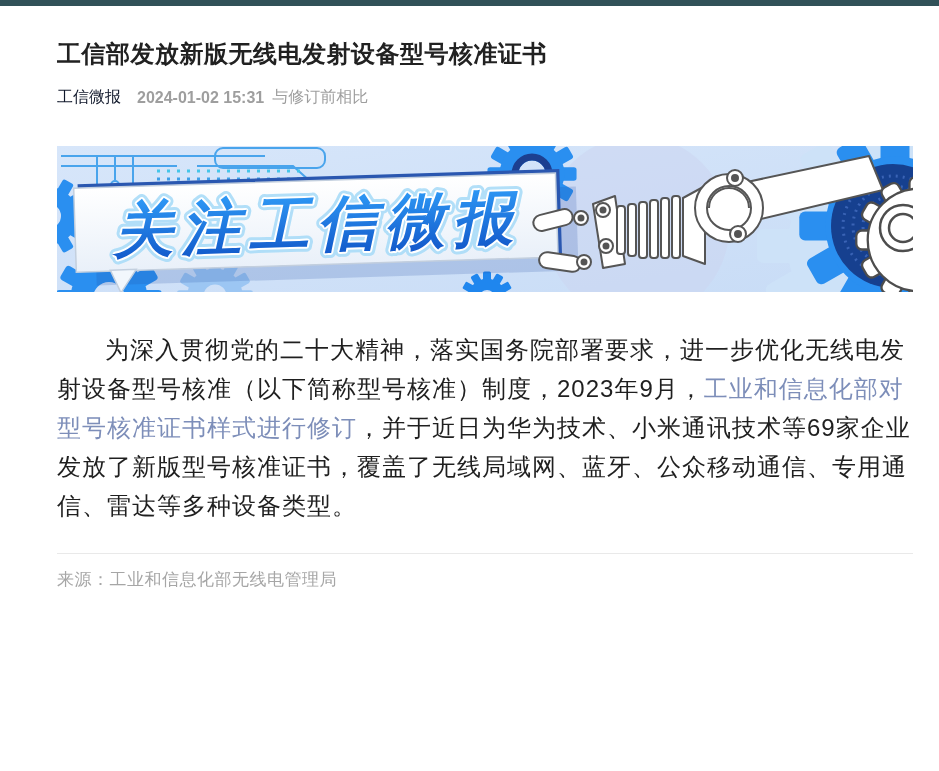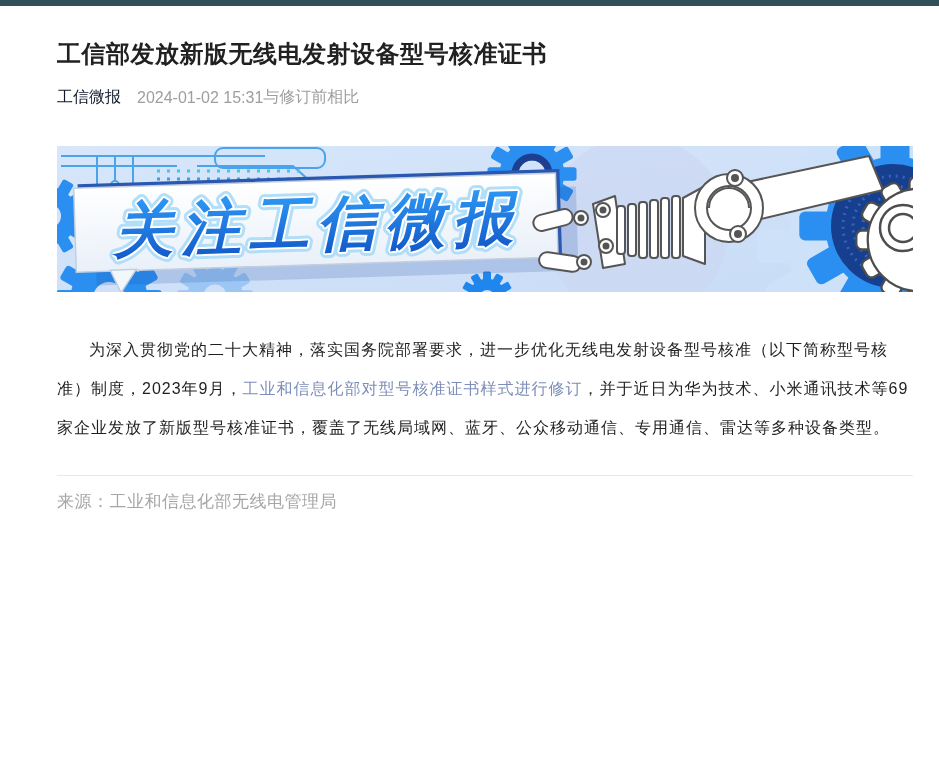--- a/index.html
+++ b/index.html
@@ -2,24 +2,24 @@
 <html><head>
 <meta charset="utf-8">
 <style>
   html,body{margin:0;padding:0;background:#ffffff;}
   body{width:939px;font-family:"Liberation Sans","DejaVu Sans",sans-serif;color:#1f1f1f;}
   .top-bar{height:6px;background:#315158;}
   .container{width:856px;margin-left:57px;}
   .article-title{margin:31px 0 0;font-size:24px;line-height:34px;font-weight:700;color:#212121;letter-spacing:0.5px;font-family:Liberation Serif, serif;}
   .meta-row{margin-top:16px;font-size:16px;color:#9e9e9e;display:flex;align-items:center;}
   .meta-account{color:#0f172a;text-decoration:none;margin-right:16px;cursor:pointer;}
-  .meta-time{margin-right:0;}
+  .meta-time{margin-right:8px;font-weight:bold;}
   .banner-wrap{margin-top:38px;width:856px;height:146px;display:block;cursor:pointer;}
   .banner-wrap svg{display:block;}
-  .article-body{margin-top:38px;font-size:16px;line-height:39px;letter-spacing:1px;color:#1f1f1f;}
+  .article-body{margin-top:38px;font-size:24px;line-height:39px;letter-spacing:1px;color:#1f1f1f;}
   .article-body p{margin:0 0 28px;text-indent:2em;}
   .inline-link{color:#7d8eb9;text-decoration:none;cursor:pointer;}
   .footer{border-top:1px solid #e9e9e9;margin-top:5px;padding:14px 0 20px;}
   .source-line{font-size:17px;line-height:24px;color:#a6a6a6;letter-spacing:0.5px;}
 </style>
 </head>
 <body>
 
 <div class="top-bar"></div>
 

